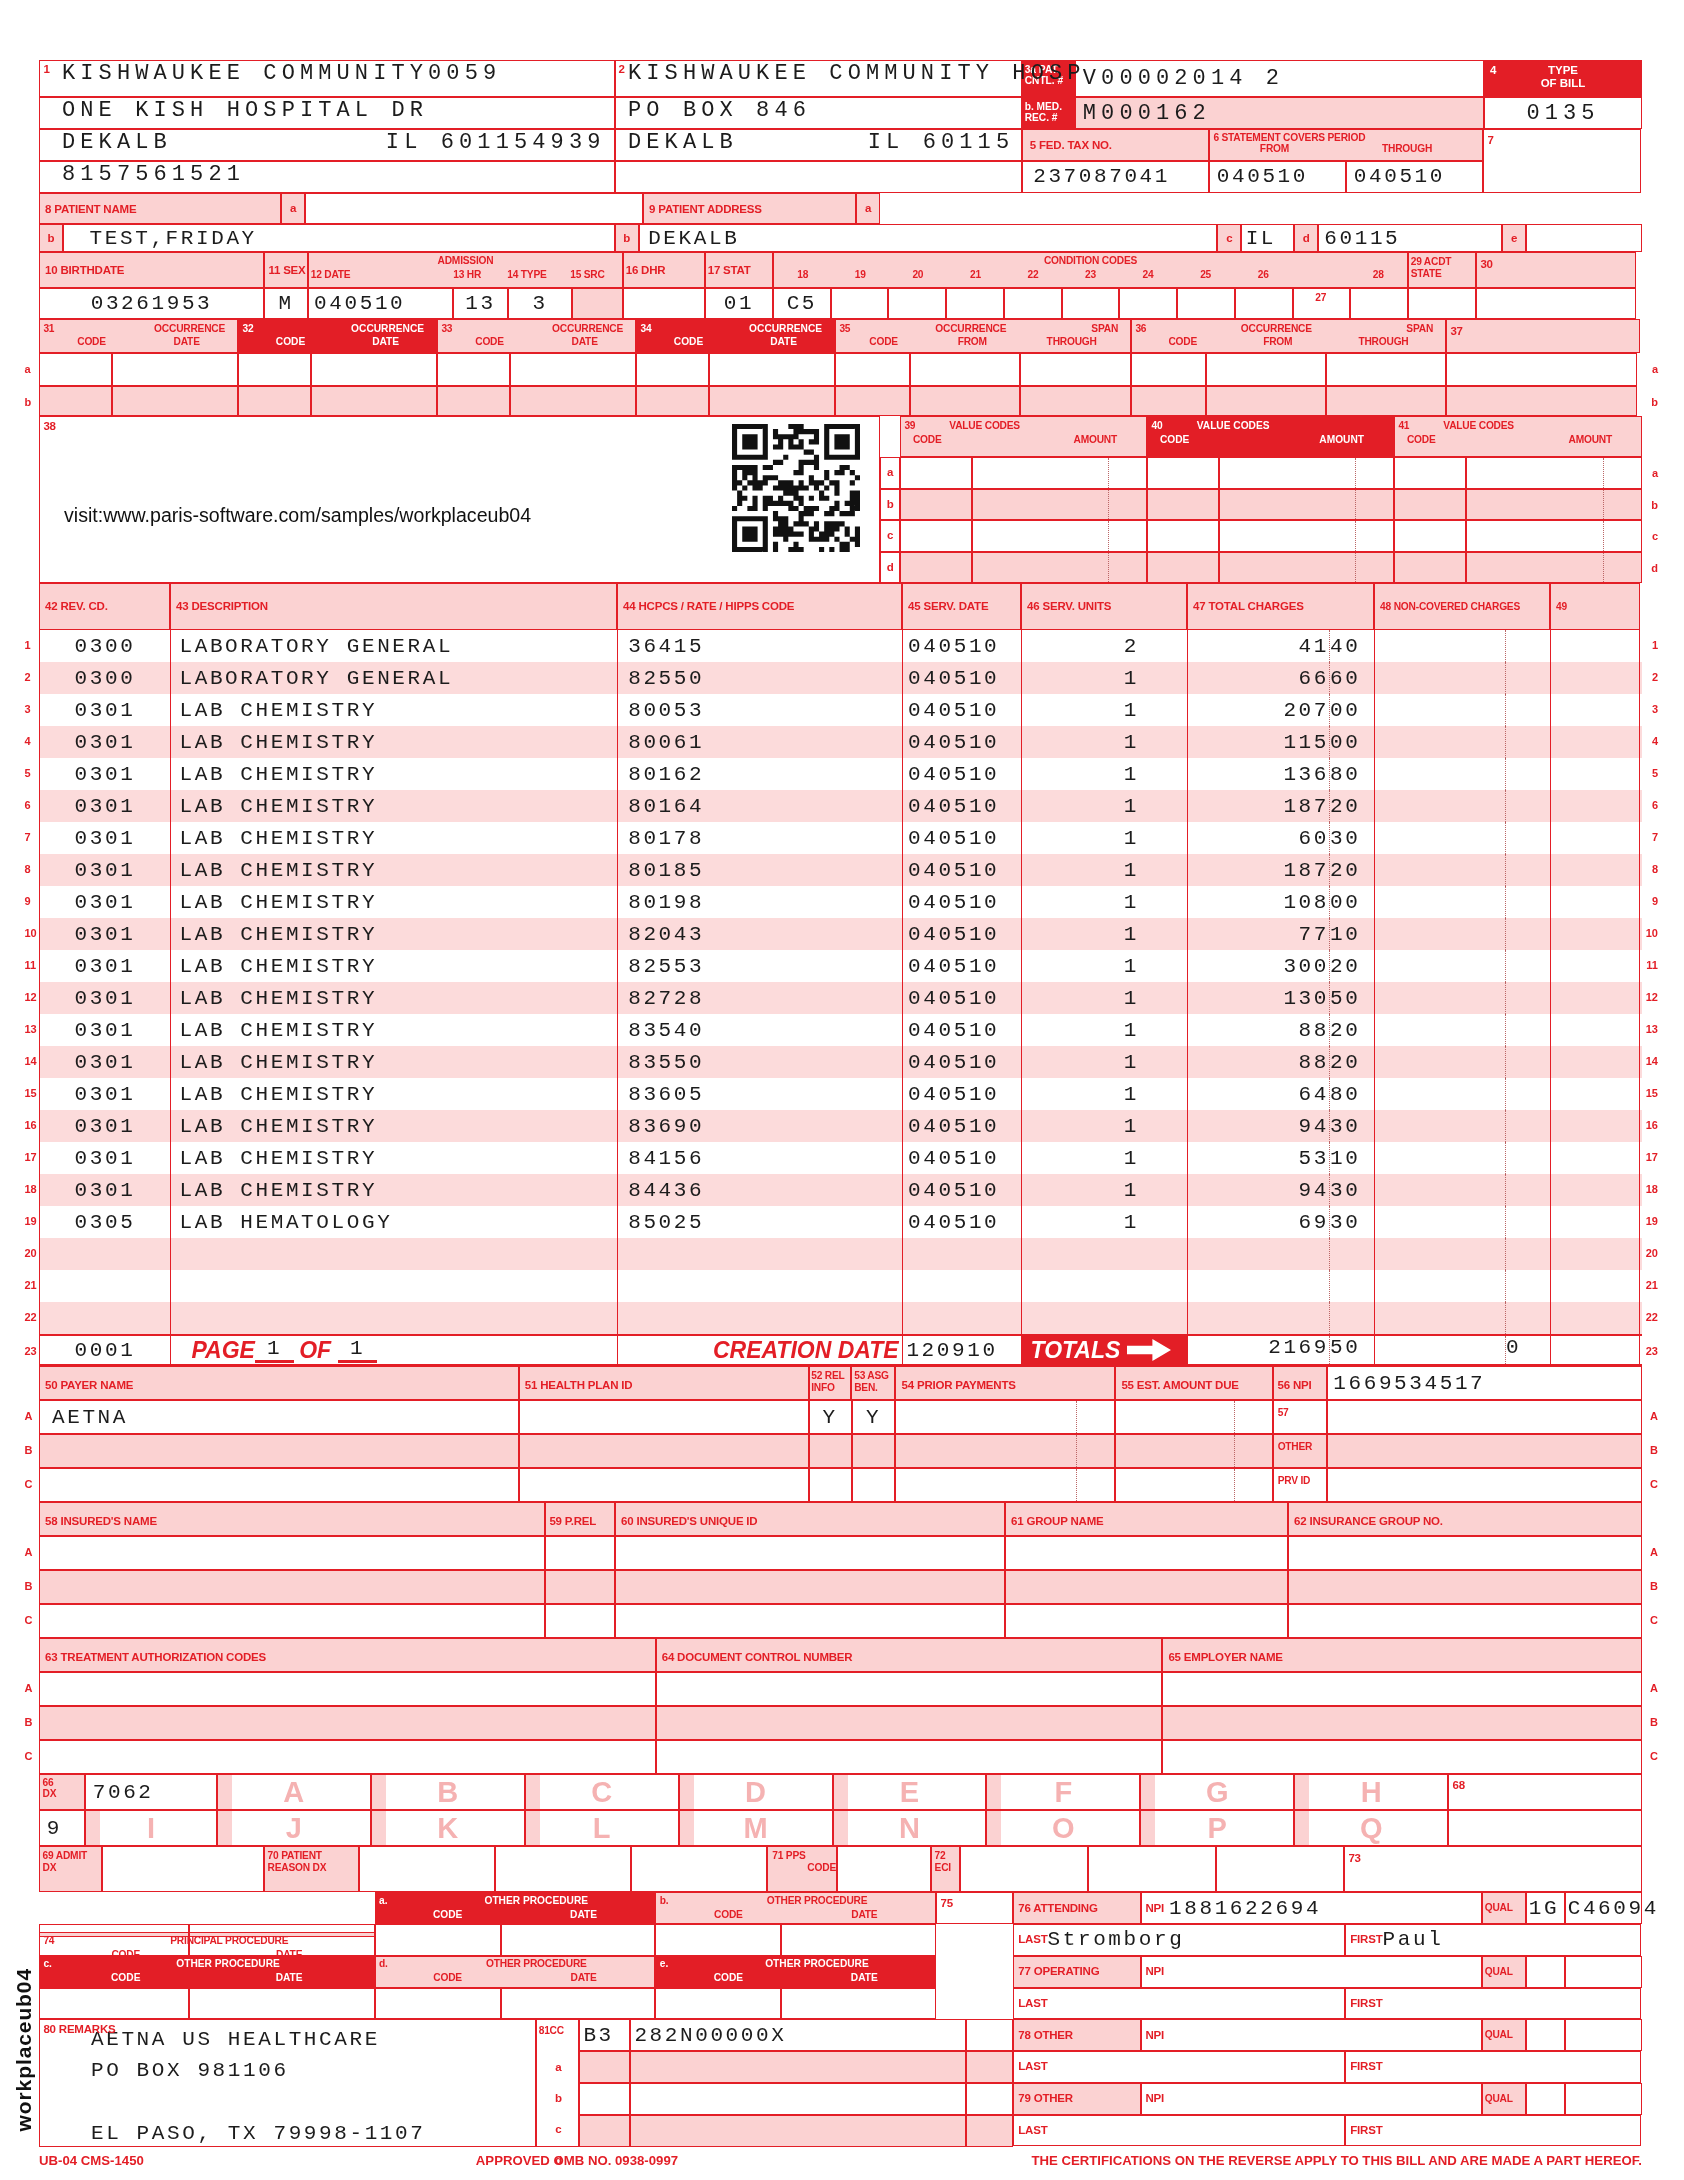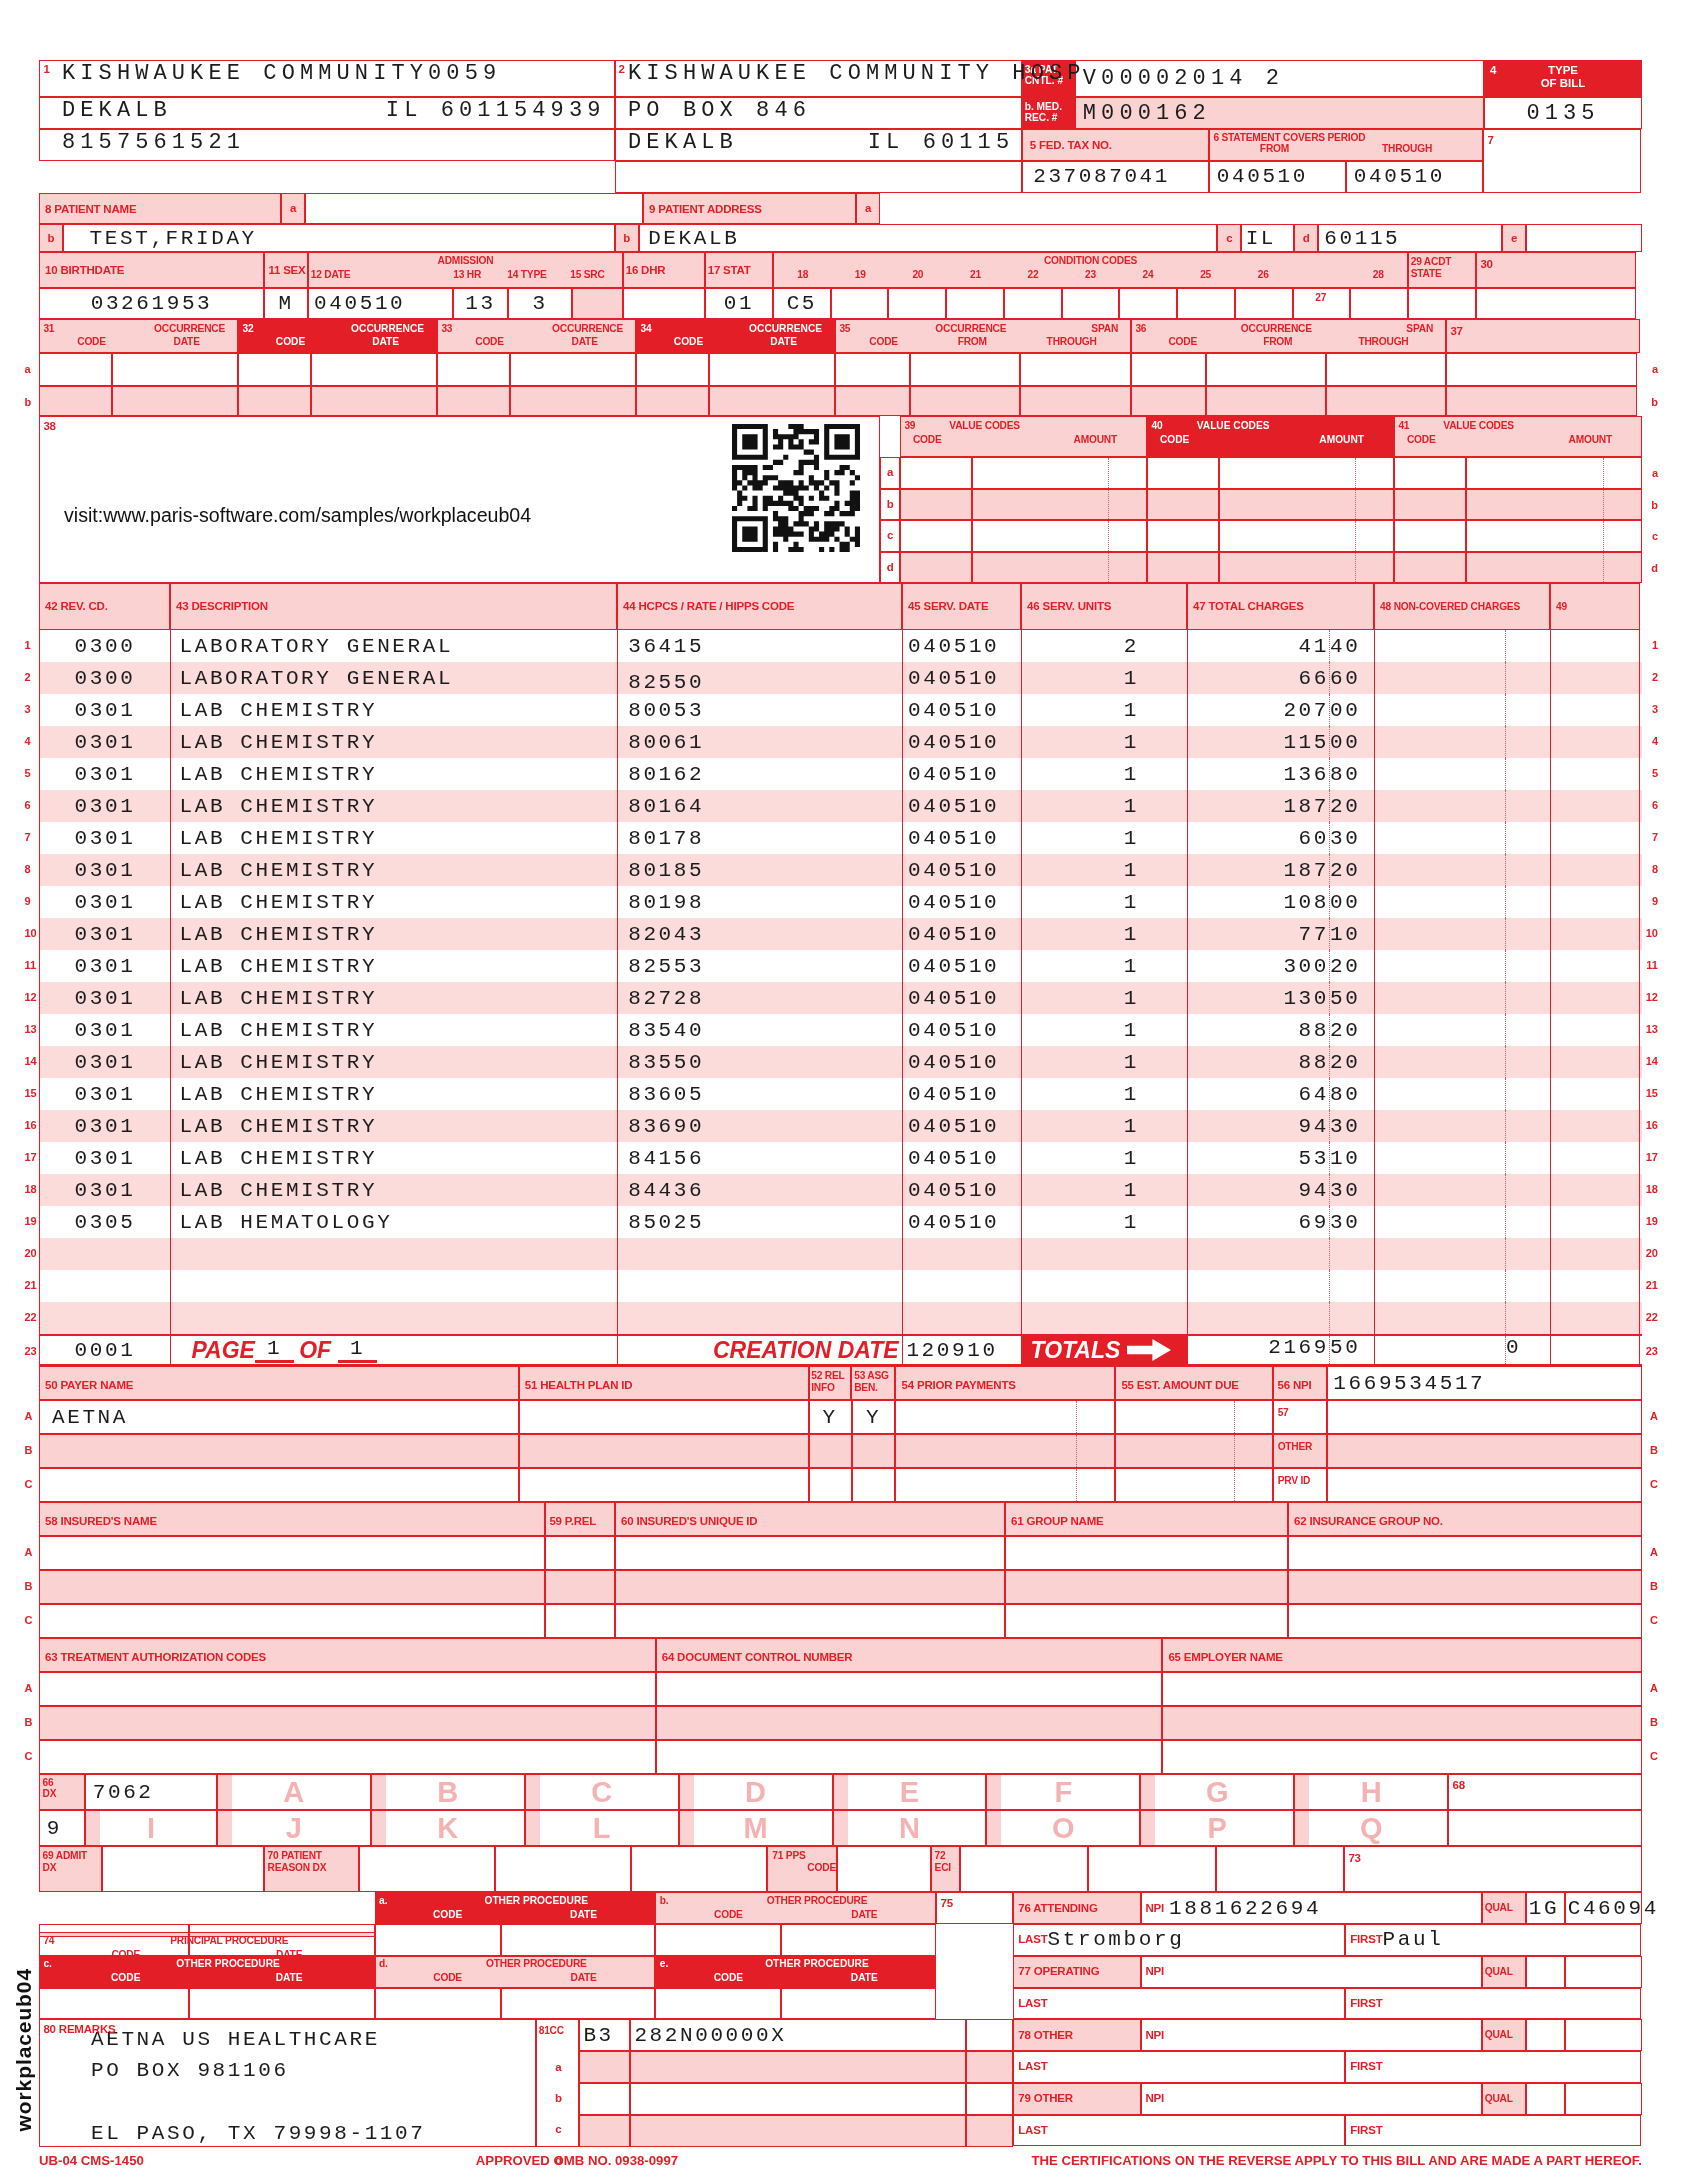--- a/index.html
+++ b/index.html
@@ -40,20 +40,23 @@
 
 <div class="form">
 
   <div class="row">
 
     <div style="width:576px">
       <div class="cell rel" style="height:37px;padding-left:22px">
         <span class="lbl" style="position:absolute;left:3.4px;top:1.7px">1</span>
         <span class="mono monotop">KISHWAUKEE COMMUNITY0059</span>
       </div>
+      <div class="cell" style="height:32px;padding-left:22px">
+        <span class="mono monotop">ONE KISH HOSPITAL DR</span>
+      </div>
       <div class="cell row" style="height:32px;padding:0 8.5px 0 22px;justify-content:space-between">
         <span class="mono monotop">DEKALB</span>
         <span class="mono monotop">IL 601154939</span>
       </div>
       <div class="cell" style="height:31.5px;padding-left:22px">
         <span class="mono monotop">8157561521</span>
       </div>
     </div>
 
     <div style="width:407px">
@@ -672,21 +675,21 @@
         </div>
         <div class="row rel" style="height: 32px; background: var(--pinkrow);">
           <span class="gl" style="top: 8.5px;">2</span>
           <span class="gr" style="top: 8.5px;">2</span>
           <div class="vcenter" style="width: 131px; border-left: 1.7px solid var(--red); justify-content: center;">
             <span class="mono">0300</span>
           </div>
           <div class="vcenter" style="width: 447px; border-left: 1.7px solid var(--red); padding-left: 8.5px;">
             <span class="mono">LABORATORY GENERAL</span>
           </div>
-          <div class="vcenter" style="width: 285px; border-left: 1.7px solid var(--red); padding-left: 10.2px; align-items: flex-end;">
+          <div class="vcenter" style="width: 285px; border-left: 1.7px solid var(--red); padding-left: 10.2px;">
             <span class="mono">82550</span>
           </div>
           <div class="vcenter" style="width: 119px; border-left: 1.7px solid var(--red); padding-left: 5.1px;">
             <span class="mono">040510</span>
           </div>
           <div class="vcenter" style="width: 166px; border-left: 1.7px solid var(--red); justify-content: flex-end; padding-right: 48px;">
             <span class="mono">1</span>
           </div>
           <div class="row" style="width: 187px; border-left: 1.7px solid var(--red);">
             <span class="mono vcenter" style="flex: 1 1 0%; justify-content: flex-end;">66</span>

